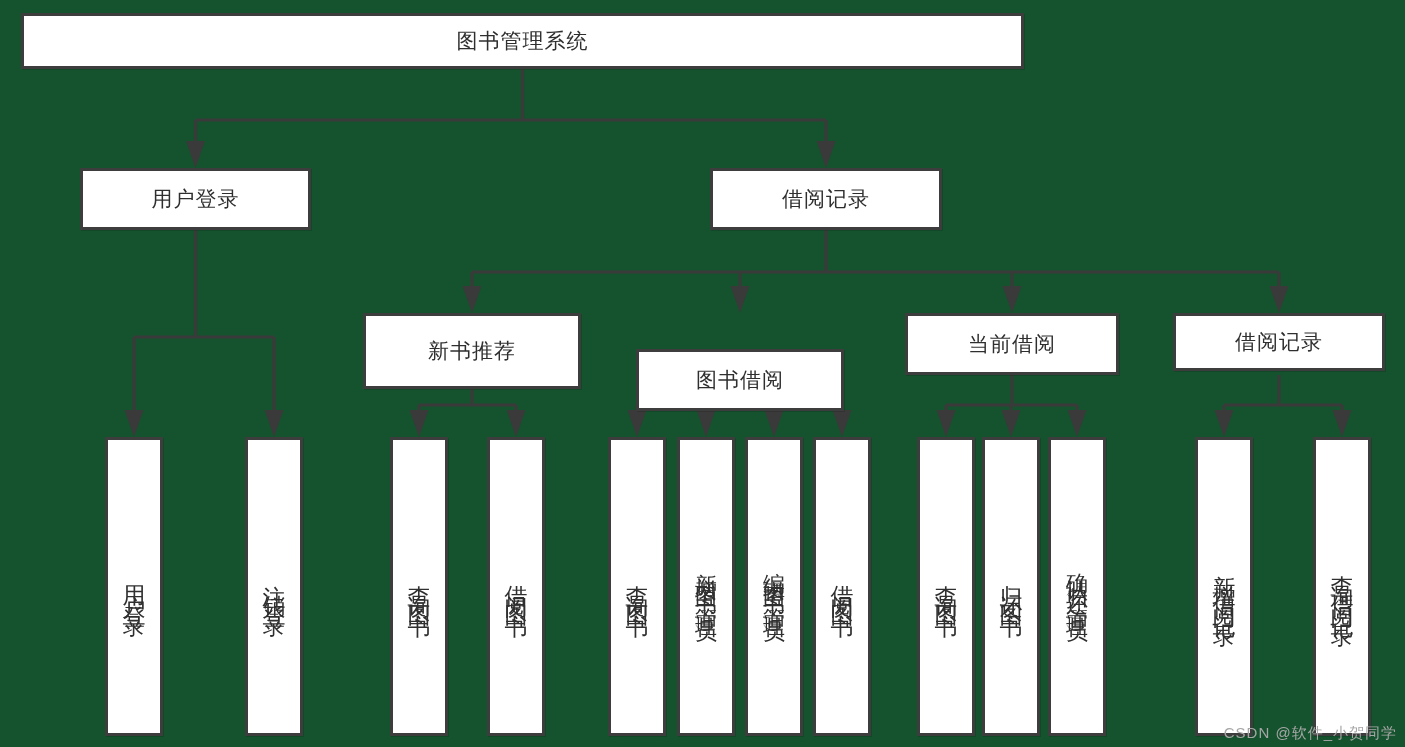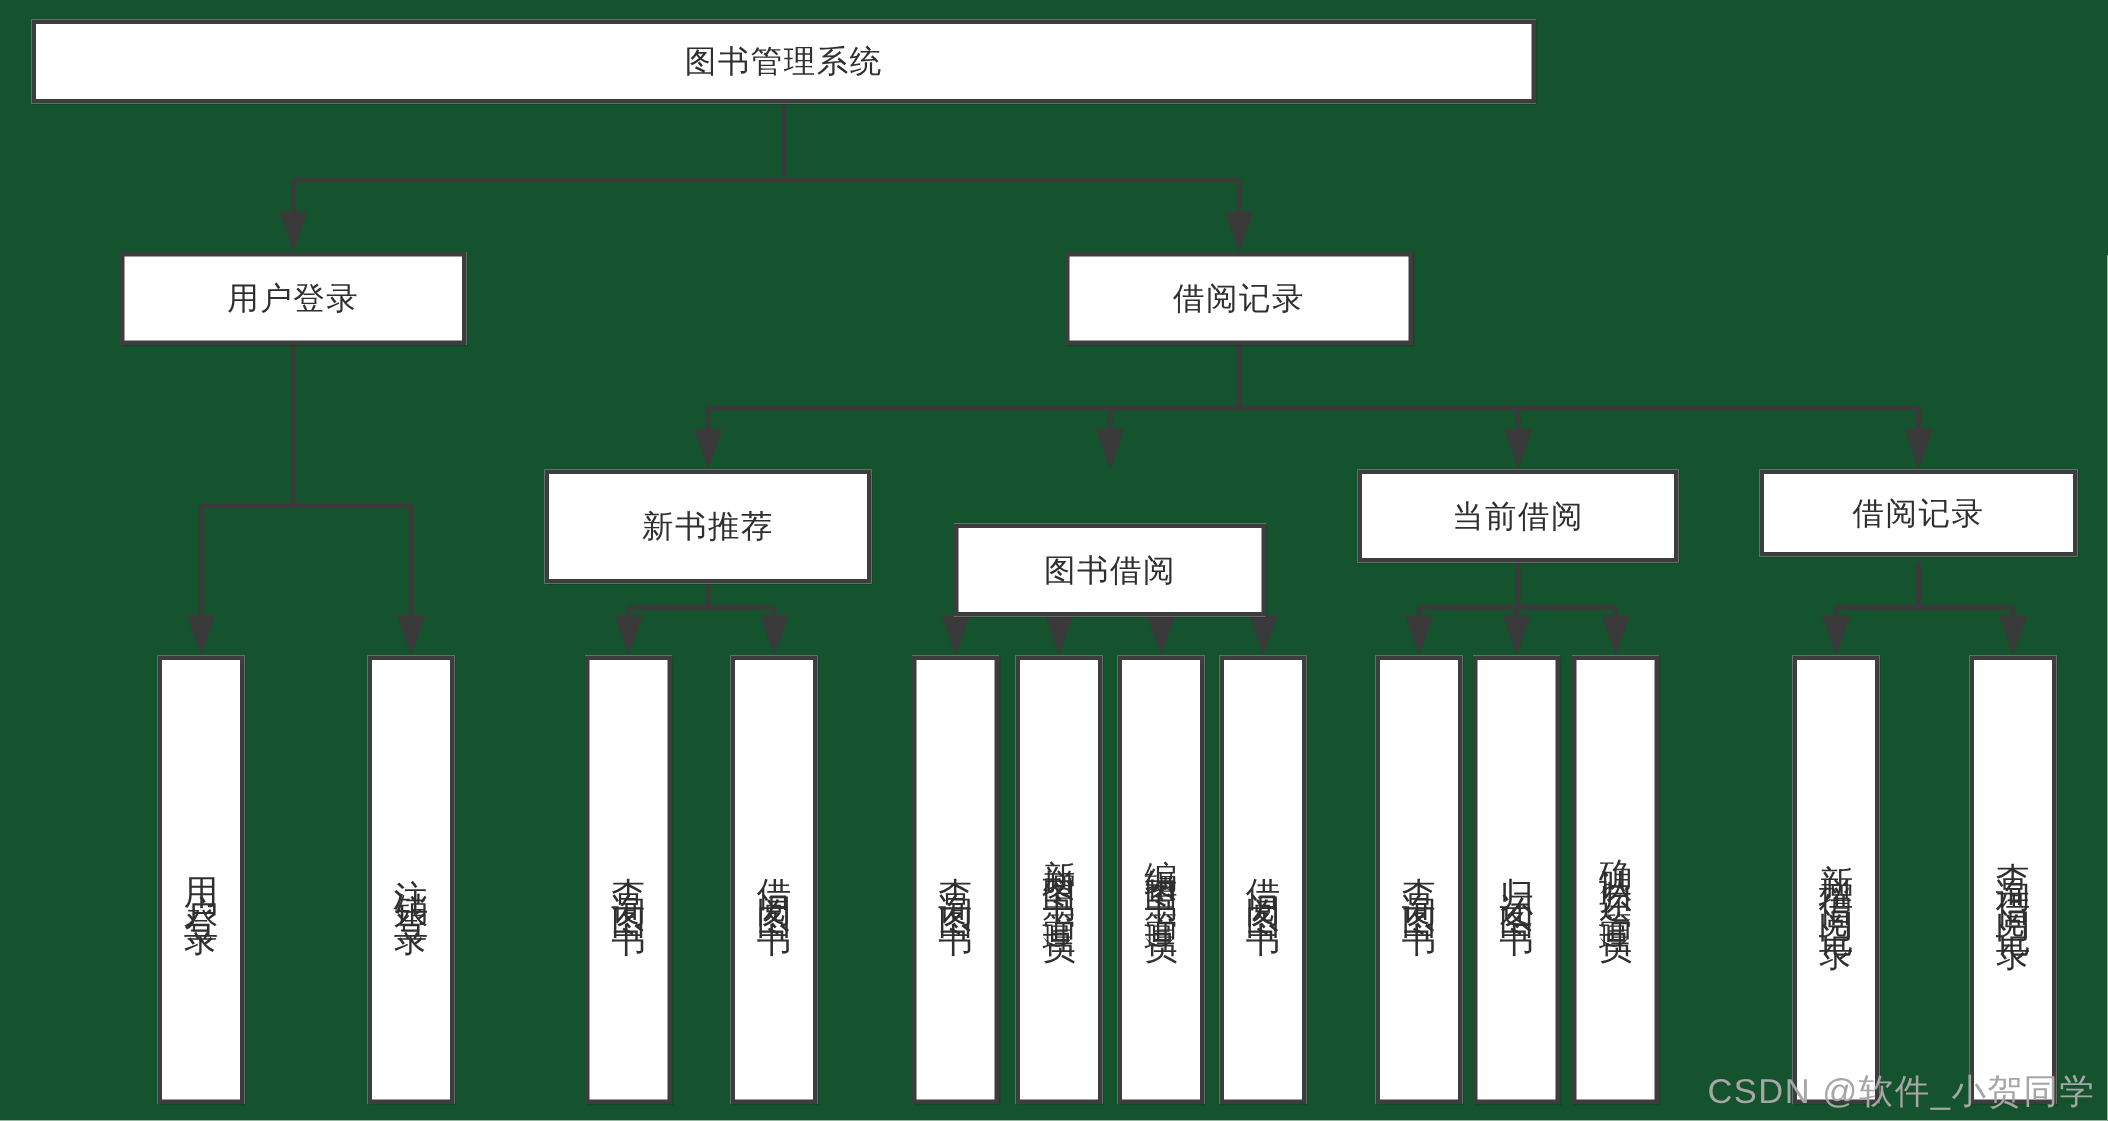--- a/index.html
+++ b/index.html
@@ -49,21 +49,21 @@
     white-space: nowrap;
   }
   .vlabel.long {
     letter-spacing: 7px;
     font-size: 22px;
   }
   #watermark {
     position: absolute;
     right: 8px;
     bottom: 4px;
-    font-size: 23px;
+    font-size: 15px;
     color: #a6a6a6;
     letter-spacing: 1px;
     z-index: 5;
     white-space: nowrap;
   }
 </style>
 </head>
 <body>
 
 <div id="canvas">

